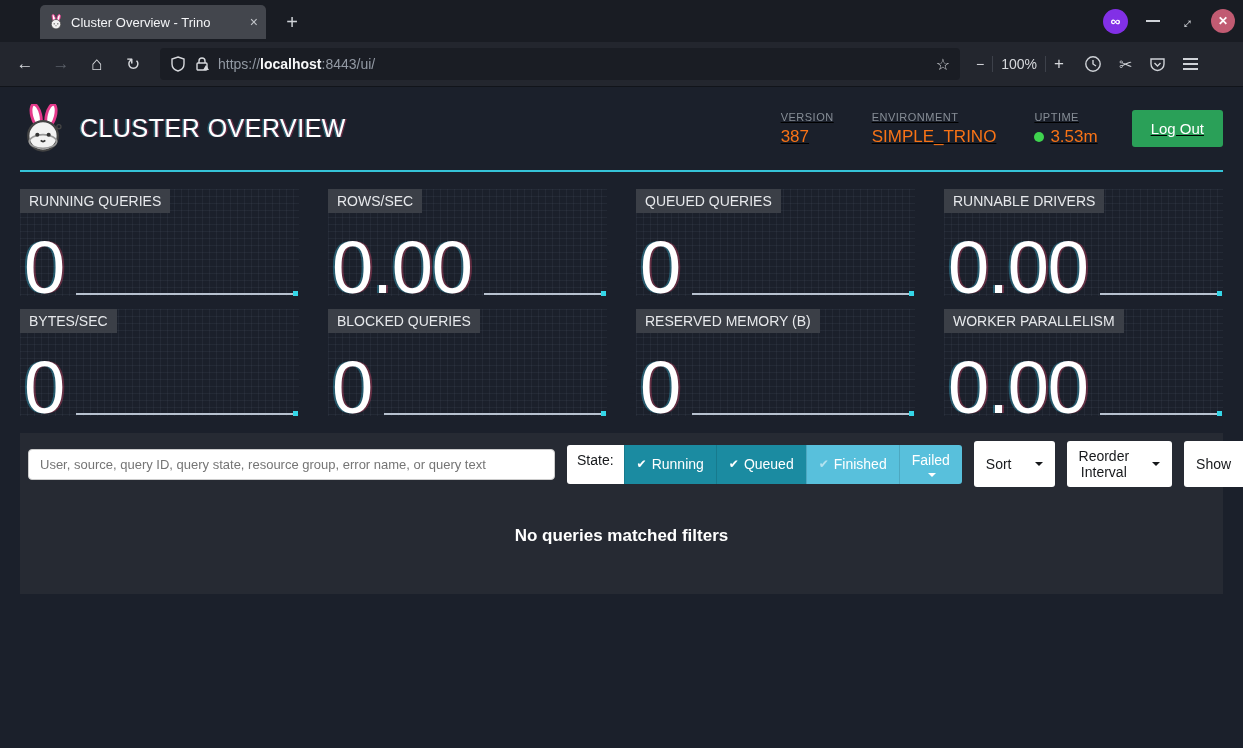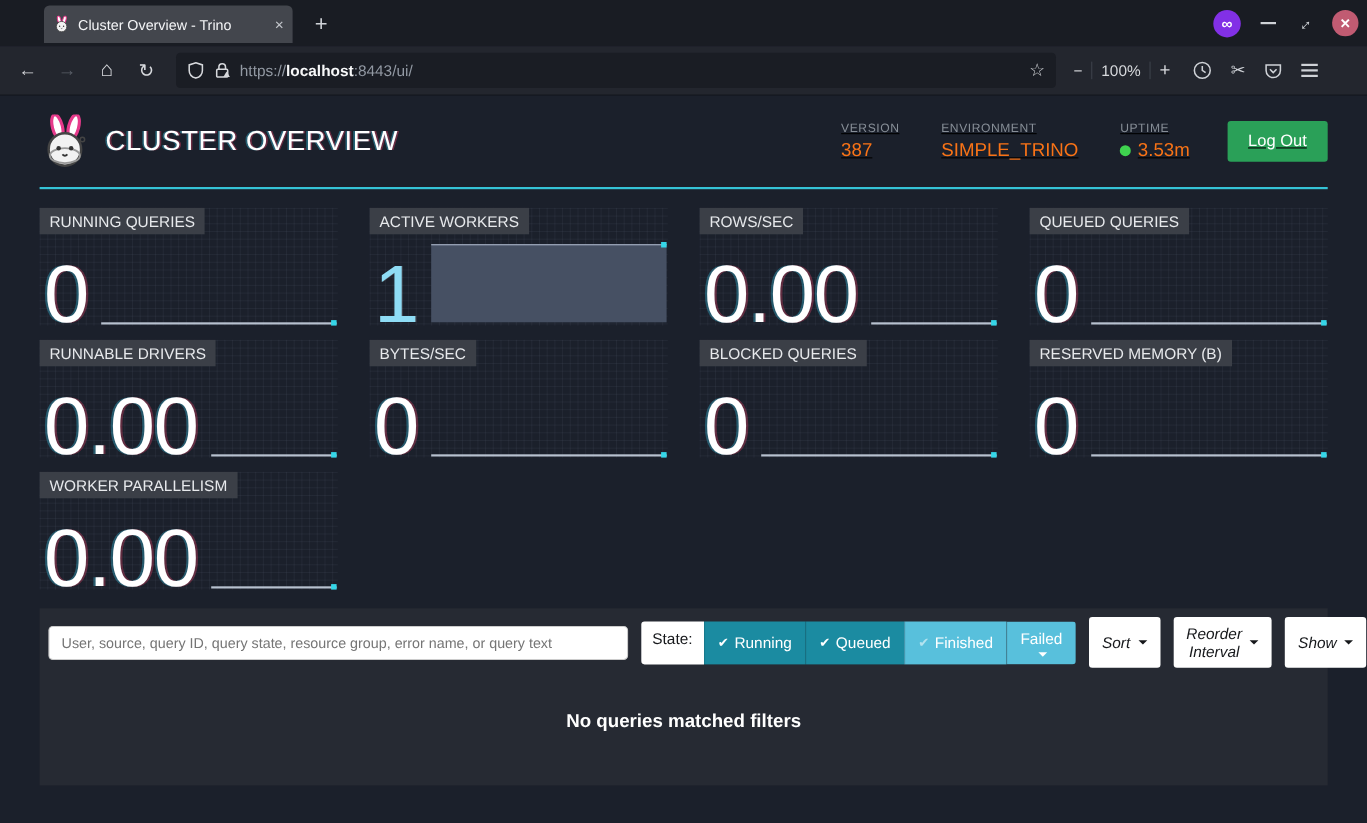--- a/index.html
+++ b/index.html
@@ -33,21 +33,21 @@
   .url-text { font-size:14px; color:#9299a3; flex:1; white-space:nowrap; }
   .url-host { color:#f7f8f9; font-weight:bold; }
   .star { color:#d6d8dc; font-size:16px; }
   .zoom-ctl { display:flex; align-items:center; gap:8px; color:#d6d8dc; font-size:14px; margin-left:10px; }
   .zoom-sep { width:1px; height:16px; background:#3d414a; }
   .tool-icons { display:flex; align-items:center; gap:17px; margin-left:14px; color:#cfd2d7; }
   .hamburger { display:flex; flex-direction:column; gap:3px; }
   .hamburger span { width:15px; height:2px; background:#cfd2d7; }
 
   
-  .page { height:661px; background:#1b202b; padding:0 36px; }
+  .page { height:661px; background:#1b202b; padding:0 20px; }
   .app-header { height:85px; display:flex; align-items:center; border-bottom:2px solid #35c3d7; }
   .logo { width:46px; height:50px; margin-right:14px; }
   .page-title { color:#fff; font-size:25px; letter-spacing:0.5px;
                 text-shadow:1.5px 0 rgba(255,70,110,0.35), -1.5px 0 rgba(60,220,255,0.35); }
   .header-right { margin-left:auto; display:flex; align-items:center; gap:38px;text-decoration:underline; }
   .stat-col .lbl { color:#878e97; font-size:11px; letter-spacing:0.5px; }
   .stat-col .val { color:#f97316; font-size:17px; margin-top:4px; display:flex; align-items:center; gap:6px; }
   .dot { width:10px; height:10px; border-radius:50%; background:#3fd34f; display:inline-block; }
   .logout { background:#2aa058; color:#fff; border:none; font-size:15px; padding:10px 19px; border-radius:3px;
             margin-left:-4px; font-family:inherit;text-align:right; }
@@ -83,21 +83,21 @@
   .state-btn { font-size:14px; color:#fff; padding:7px 12px; display:flex; align-items:center; gap:5px;
                border-left:1px solid rgba(0,0,0,0.12); }
   .state-on { background:#1b8ba1; }
   .state-off { background:#58c0dc; }
   .state-off .chk { color:rgba(255,255,255,0.55); }
   .state-btn:last-child { border-radius:0 3px 3px 0;flex-direction:column; }
   .chk { font-size:12px; }
   .caret { display:inline-block; width:0; height:0; border-left:4px solid transparent;
            border-right:4px solid transparent; border-top:4px solid currentColor; margin-left:3px; }
   .white-btn { background:#fff; color:#16181b; font-size:14px; padding:7px 12px; border-radius:3px;
-               display:flex; align-items:center; gap:4px; border:none; font-family:inherit;font-style:italic; }
+               display:flex; align-items:center; gap:20px; border:none; font-family:inherit; }
   .rt-group { margin-left:auto; display:flex; gap:12px; }
   .empty-msg { color:#fff; font-size:17px; font-weight:bold; text-align:center; padding:31px 0 48px; }
 </style>
 </head>
 <body>
 
 <div class="titlebar">
   <div class="tab">
     <svg class="favicon" width="16" height="16" viewBox="0 0 40 44">
       <ellipse cx="14" cy="11" rx="4" ry="10" fill="#fff" stroke="#e63a8b" stroke-width="2.5" transform="rotate(-14 14 11)"></ellipse>
@@ -195,29 +195,20 @@
     </div>
   </div>
 
   <div class="cards">
     <div class="card">
       <span class="metric-label">RUNNING QUERIES</span>
       <div class="card-body">
           <span class="metric-value">0</span>
           <div class="spark">
             <div class="spark-flat"></div>
-          </div>
-        </div>
-    </div>
-    <div class="card cyan-val">
-      <span class="metric-label">ACTIVE WORKERS</span>
-      <div class="card-body">
-          <span class="metric-value">1</span>
-          <div class="spark">
-            <div class="spark-filled"></div>
           </div>
         </div>
     </div>
     <div class="card">
       <span class="metric-label">ROWS/SEC</span>
       <div class="card-body">
           <span class="metric-value">0.00</span>
           <div class="spark">
             <div class="spark-flat"></div>
           </div>

